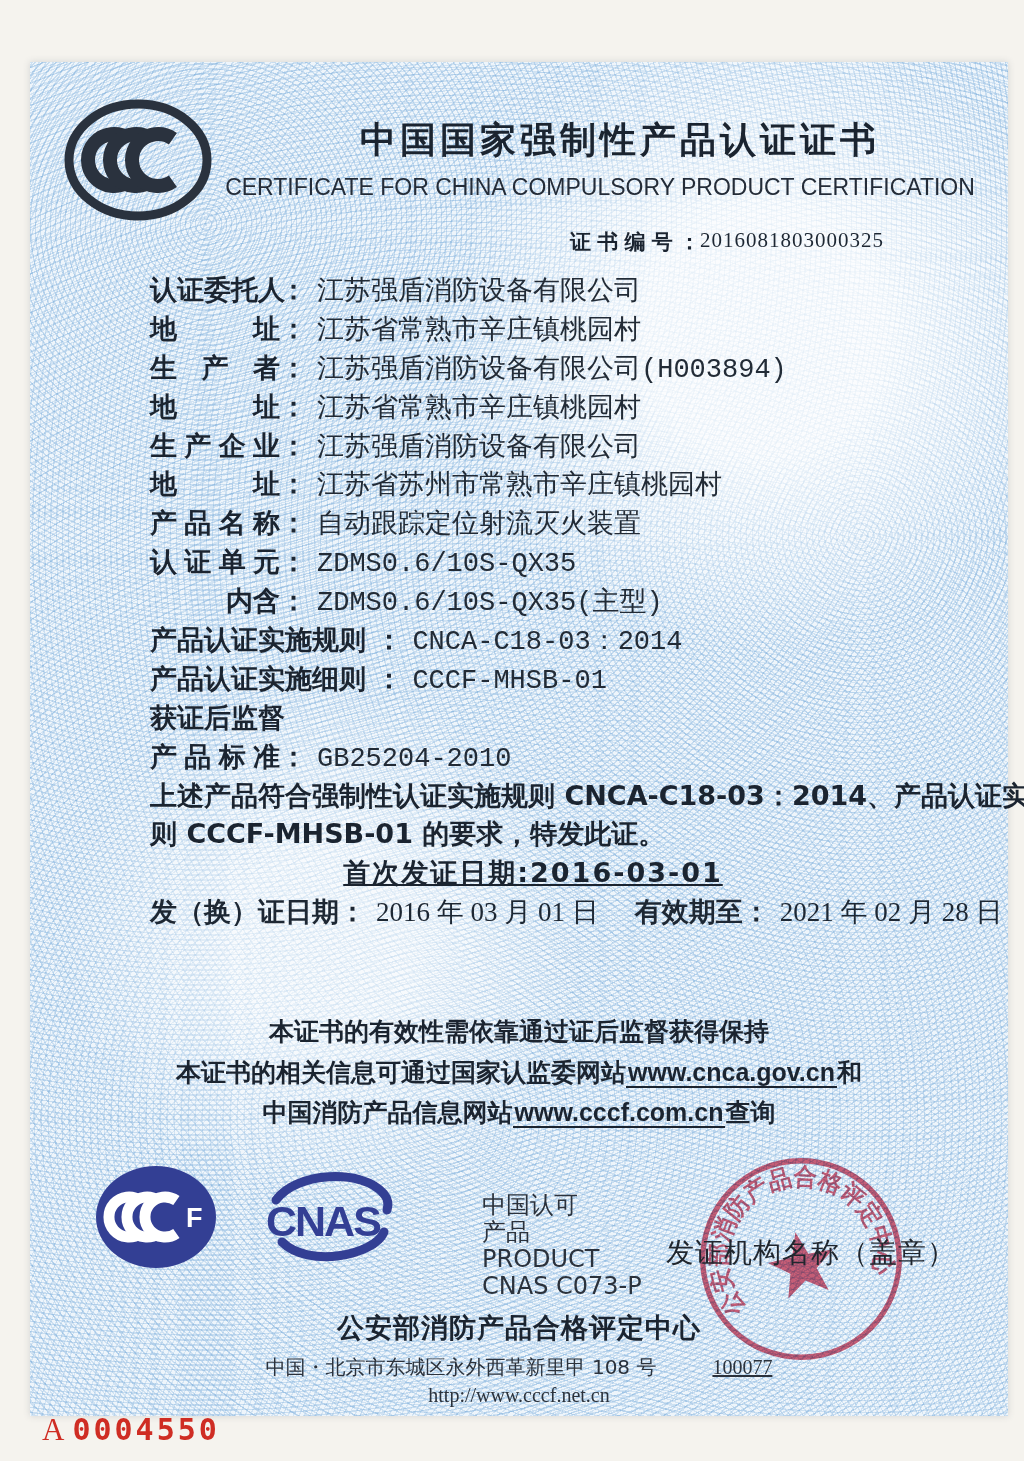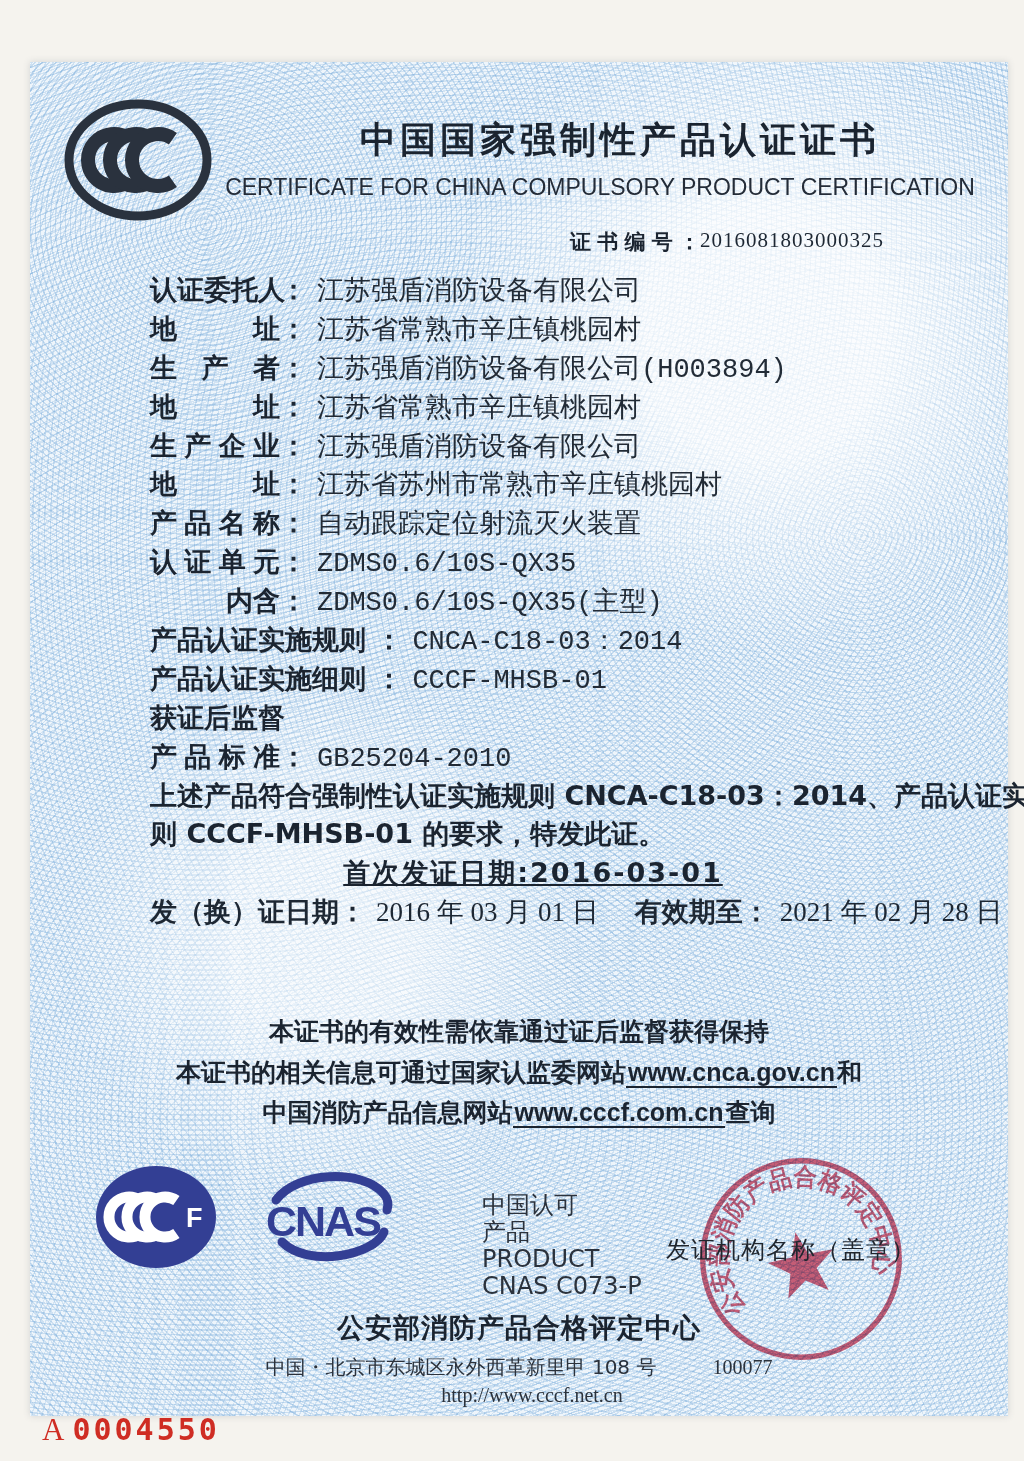--- a/index.html
+++ b/index.html
@@ -79,31 +79,31 @@
   .cccf-logo{position:absolute;left:64px;top:1102px;width:124px;height:106px;}
   .cnas-logo{position:absolute;left:234px;top:1106px;width:132px;height:100px;}
   .accr{position:absolute;left:452px;top:1106px;font-size:24px;line-height:27px;color:#2b323c;margin-top:24px;}
 
   
   .stamp{
     position:absolute;left:664px;top:1090px;width:214px;height:214px;
     transform:rotate(-12deg);opacity:.85;mix-blend-mode:multiply;
   }
   .stamp-label{
-    position:absolute;left:636px;top:1172px;font-size:24px;color:#20262e;
+    position:absolute;left:636px;top:1172px;font-size:28px;color:#20262e;
     letter-spacing:1px;white-space:nowrap;font-weight:500;
   }
 
   
   .footer-org{position:absolute;left:0;top:1248px;width:978px;text-align:center;
     font-size:27px;font-weight:700;color:#1b2430;letter-spacing:1px;}
   .footer-addr{position:absolute;left:0;top:1292px;width:978px;text-align:center;
     font-size:20px;color:#2b323c;}
-  .footer-addr .pc{display:inline-block;margin-left:56px;font-family:"Liberation Serif","DejaVu Serif",serif;}
-  .footer-site{position:absolute;left:13px;top:1322px;width:978px;text-align:center;
+  .footer-addr .pc{display:inline-block;margin-left:56px;font-family:"Liberation Serif","DejaVu Serif",serif;text-decoration:underline;}
+  .footer-site{position:absolute;left:0;top:1322px;width:978px;text-align:center;
     font-size:20px;color:#2b323c;font-family:"Liberation Serif","DejaVu Serif",serif;}
 
   
   .serial{position:absolute;left:42px;top:1412px;color:#cf2d24;white-space:nowrap;}
   .serial .a{font-family:"Liberation Serif","DejaVu Serif",serif;font-size:31px;}
   .serial .n{font-family:"DejaVu Sans Mono","Liberation Mono",monospace;
     font-size:30px;font-weight:700;letter-spacing:3px;margin-left:8px;}
 </style>
 </head>
 <body>

